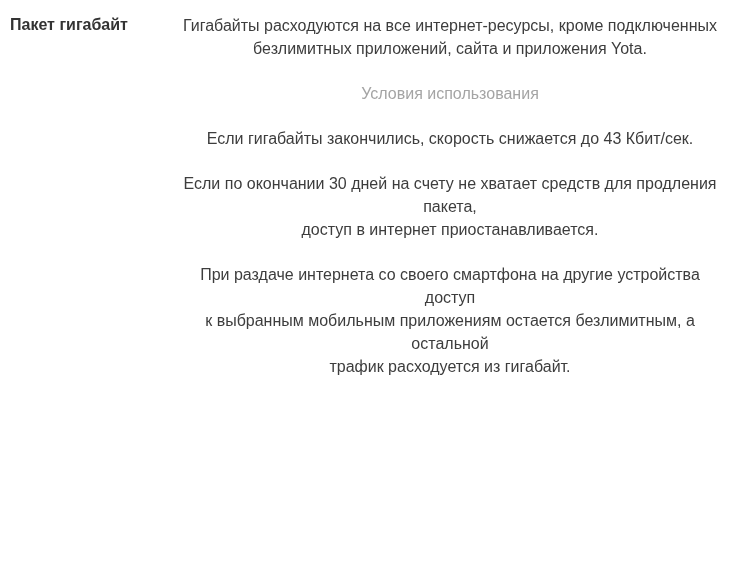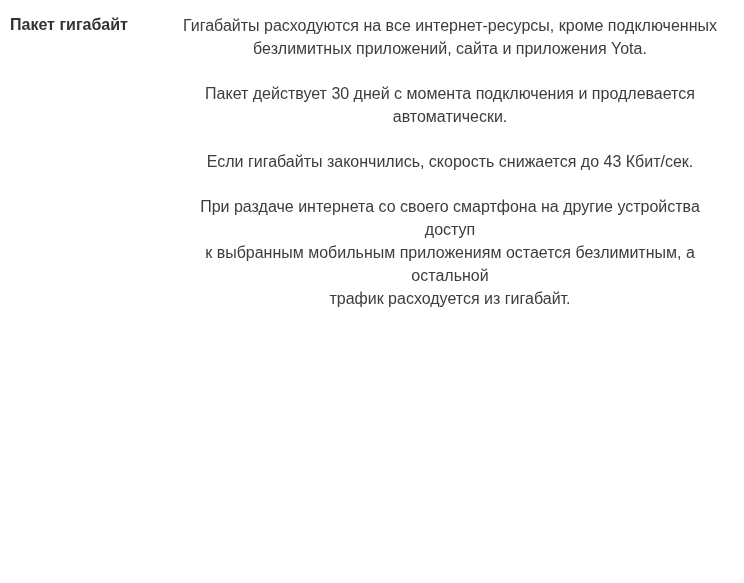--- a/index.html
+++ b/index.html
@@ -48,25 +48,26 @@
 <body>
 
 <div class="tariff-row">
   <div class="label-col">Пакет гигабайт</div>
 
   <div class="content-col">
     <p>Гигабайты расходуются на все интернет-ресурсы, кроме подключенных
 безлимитных приложений, сайта и приложения Yota.</p>
 
 
+    <p class="subheading">Условия использования</p>
 
-    <p>Пакет действует 30 дней с момента подключения и продлевается
-автоматически.</p>
 
     <p>Если гигабайты закончились, скорость снижается до 43 Кбит/сек.</p>
 
+    <p>Если по окончании 30 дней на счету не хватает средств для продления пакета,
+доступ в интернет приостанавливается.</p>
 
 
     <p>При раздаче интернета со своего смартфона на другие устройства доступ
 к выбранным мобильным приложениям остается безлимитным, а остальной
 трафик расходуется из гигабайт.</p>
   </div>
 </div>
 
 </body></html>

